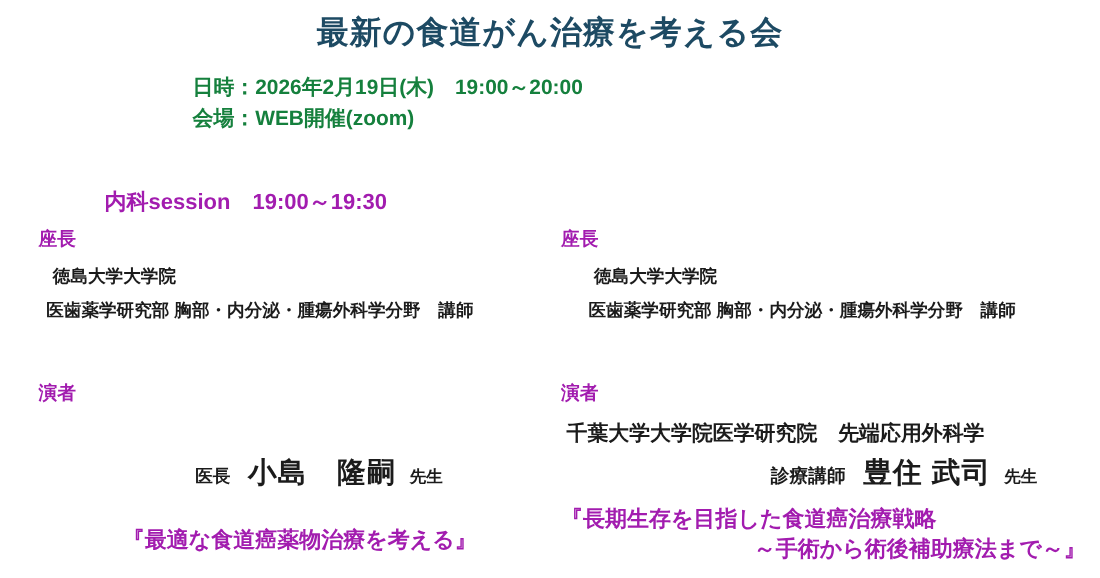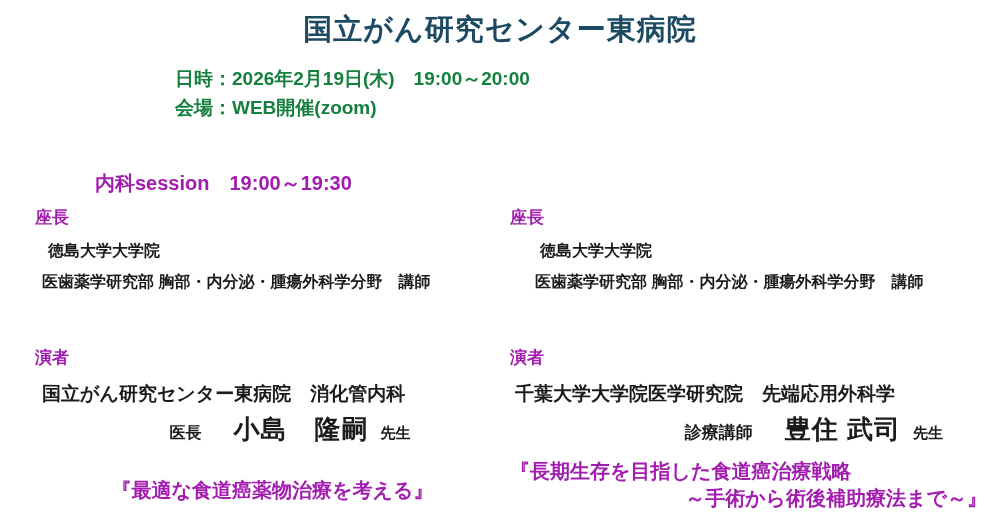--- a/index.html
+++ b/index.html
@@ -51,48 +51,47 @@
   .big-name  { font-size: 23px; letter-spacing: 1px; }
   .honorific { font-size: 15px; margin-left: 12px; }
 
   .sp-aff { font-size: 19px; }
   .sp-aff-l { left: 42px;  top: 381px; }
   .sp-aff-r { left: 515px; top: 381px; }
 
   .speaker-name-line { top: 412px; }
   .sn-l { left: 80px;  width: 420px; text-align: center; }
   .sn-r { left: 500px; width: 443px; text-align: right; }
-  .position-prefix { font-size: 16px; margin-right: 32px; }
+  .position-prefix { font-size: 16px; margin-right: 16px; }
   .sn-r .position-prefix { font-size: 17px; }
   .speaker-big-name { font-size: 26px; letter-spacing: 1px; }
 
   .lecture { font-size: 20px; }
   .lt-l    { left: 45px;  top: 477px; width: 455px; text-align: center; }
   .lt-r1   { left: 510px; top: 458px; }
   .lt-r2   { left: 500px; top: 485px; width: 487px; text-align: right; }
 </style>
 </head>
 <body>
 
 <div class="flyer">
 
-  <h1 class="abs title">国立がん研究センター東病院</h1>
+  <h1 class="abs title">最新の食道がん治療を考える会</h1>
 
   <div class="abs dt-line orange">日時：2026年2月19日(木)　19:00～20:00</div>
   <div class="abs venue-line orange">会場：WEB開催(zoom)</div>
 
   <div class="abs session-heading h-left teal">内科session　19:00～19:30</div>
 
   <div class="abs role-label chair-l teal">座長</div>
   <div class="abs aff aff-l1">徳島大学大学院</div>
   <div class="abs aff aff-l2">医歯薬学研究部 胸部・内分泌・腫瘍外科学分野　講師</div>
 
 
   <div class="abs role-label speaker-l teal">演者</div>
-  <div class="abs sp-aff sp-aff-l">国立がん研究センター東病院　消化管内科</div>
 
   <div class="abs speaker-name-line sn-l">
     <span class="position-prefix">医長</span><span class="speaker-big-name">小島　隆嗣</span><span class="honorific">先生</span>
   </div>
 
   <div class="abs lecture lt-l teal">『最適な食道癌薬物治療を考える』</div>
 
 
   <div class="abs role-label chair-r teal">座長</div>
   <div class="abs aff aff-r1">徳島大学大学院</div>

